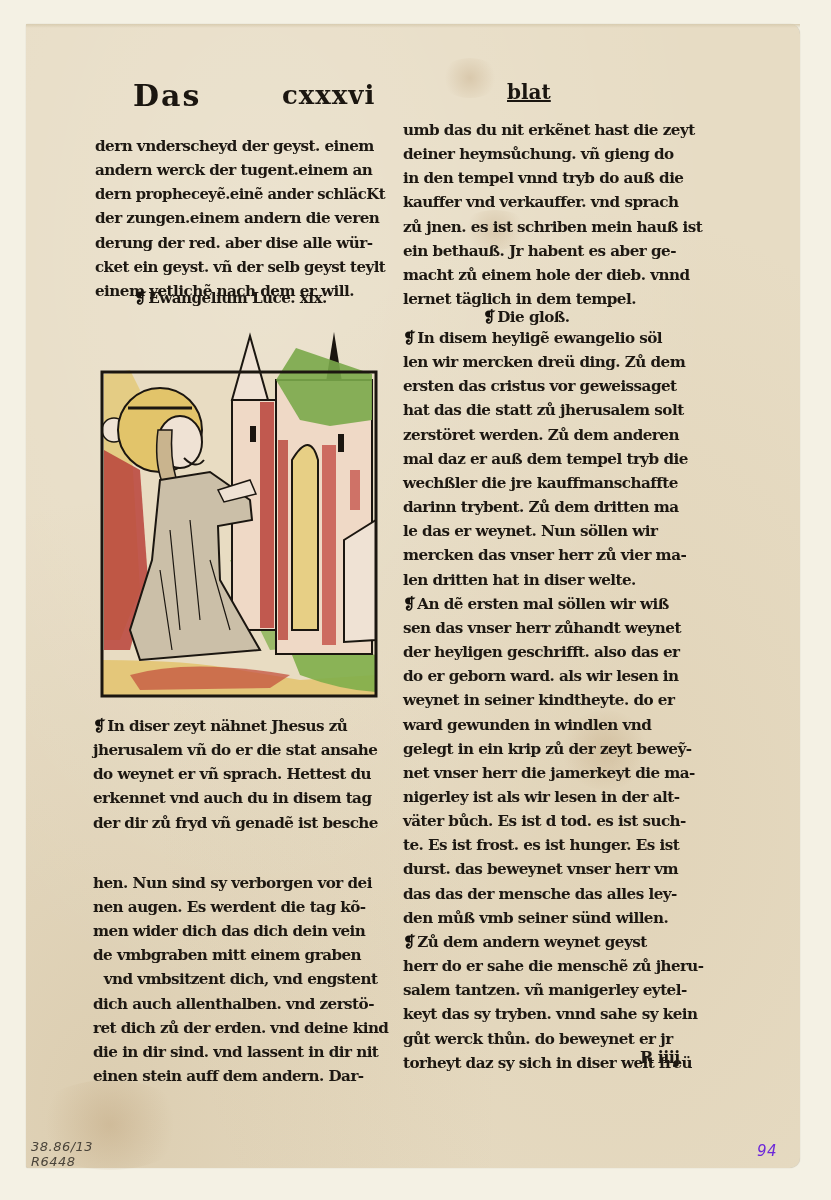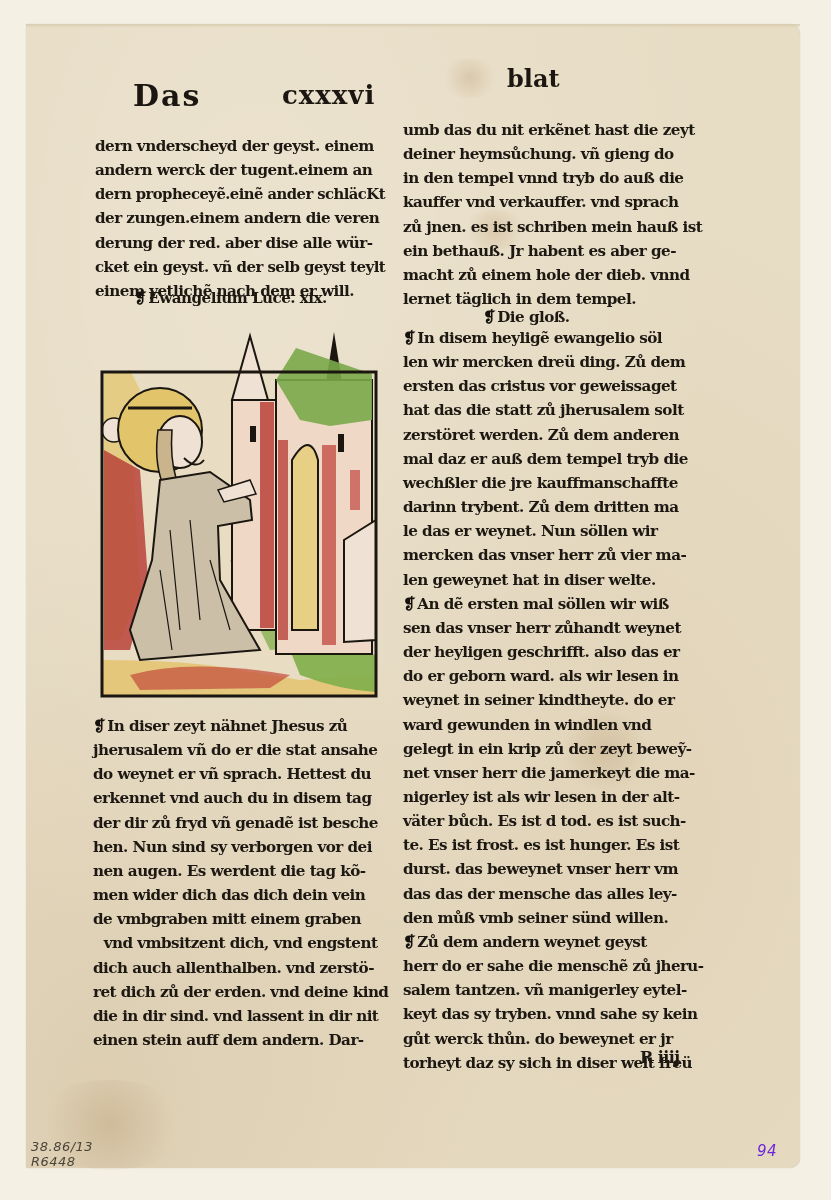--- a/index.html
+++ b/index.html
@@ -51,21 +51,21 @@
 
 <div class="leaf"></div>
 
 <div class="stain" style="left:440px;top:58px;width:60px;height:40px;"></div>
 <div class="stain" style="left:460px;top:210px;width:70px;height:40px;"></div>
 <div class="stain" style="left:560px;top:710px;width:90px;height:80px;"></div>
 <div class="stain" style="left:30px;top:1080px;width:160px;height:90px;"></div>
 
 <div class="headline" style="left:133px;top:78px;font-size:30px;letter-spacing:2px;">Das</div>
 <div class="headline" style="left:282px;top:80px;font-size:26px;letter-spacing:1px;">cxxxvi</div>
-<div class="headline" style="left:507px;top:64px;font-size:24px;">blat</div>
+<div class="headline" style="left:507px;top:80px;font-size:20px;text-decoration:underline;">blat</div>
 
 <div class="col" style="left:95px;top:114px;width:290px;margin-top:20px;">
   <div class="line" style="transform: scaleX(1);">dern vnderscheyd der geyst. einem</div>
   <div class="line" style="transform: scaleX(1);">andern werck der tugent.einem an</div>
   <div class="line" style="transform: scaleX(0.973154);">dern propheceyẽ.einẽ ander schläcKt</div>
   <div class="line" style="transform: scaleX(1);">der zungen.einem andern die veren</div>
   <div class="line" style="transform: scaleX(1);">derung der red. aber dise alle wür-</div>
   <div class="line" style="transform: scaleX(0.986395);">cket ein geyst. vñ der selb geyst teylt</div>
   <div class="line" style="transform: scaleX(1);">einem yetlichẽ nach dem er will.</div>
 </div>
@@ -116,21 +116,21 @@
 
   <rect x="2" y="42" width="274" height="324" fill="none" stroke="#1b1610" stroke-width="3"></rect>
 </svg>
 
 <div class="col" style="left:93px;top:714px;width:295px;">
   <div class="line" style="transform: scaleX(1);"><span class="pilcrow">❡</span><span>In diser zeyt nähnet Jhesus zů</span></div>
   <div class="line" style="transform: scaleX(1);">jherusalem vñ do er die stat ansahe</div>
   <div class="line" style="transform: scaleX(1);">do weynet er vñ sprach. Hettest du</div>
   <div class="line" style="transform: scaleX(1);">erkennet vnd auch du in disem tag</div>
   <div class="line" style="transform: scaleX(1);">der dir zů fryd vñ genadẽ ist besche</div>
-  <div class="line" style="transform: scaleX(1);">hen. Nun sind sy verborgen vor dei</div>
+  <div class="line" style="transform: scaleX(1); margin-top: 36px;">hen. Nun sind sy verborgen vor dei</div>
   <div class="line" style="transform: scaleX(1);">nen augen. Es werdent die tag kõ-</div>
   <div class="line" style="transform: scaleX(1);">men wider dich das dich dein vein</div>
   <div class="line" style="transform: scaleX(1);">de vmbgraben mitt einem graben</div>
   <div class="line" style="transform: scaleX(1); text-align: center;">vnd vmbsitzent dich, vnd engstent</div>
   <div class="line" style="transform: scaleX(1);">dich auch allenthalben. vnd zerstö-</div>
   <div class="line" style="transform: scaleX(1);">ret dich zů der erden. vnd deine kind</div>
   <div class="line" style="transform: scaleX(1);">die in dir sind. vnd lassent in dir nit</div>
   <div class="line" style="transform: scaleX(1);">einen stein auff dem andern. Dar-</div>
 </div>
 
@@ -153,21 +153,21 @@
   <div class="line" style="transform: scaleX(1);"><span class="pilcrow">❡</span><span>In disem heyligẽ ewangelio söl</span></div>
   <div class="line" style="transform: scaleX(1);">len wir mercken dreü ding. Zů dem</div>
   <div class="line" style="transform: scaleX(1);">ersten das cristus vor geweissaget</div>
   <div class="line" style="transform: scaleX(1);">hat das die statt zů jherusalem solt</div>
   <div class="line" style="transform: scaleX(1);">zerstöret werden. Zů dem anderen</div>
   <div class="line" style="transform: scaleX(1);">mal daz er auß dem tempel tryb die</div>
   <div class="line" style="transform: scaleX(1);">wechßler die jre kauffmanschaffte</div>
   <div class="line" style="transform: scaleX(1);">darinn trybent. Zů dem dritten ma</div>
   <div class="line" style="transform: scaleX(1);">le das er weynet. Nun söllen wir</div>
   <div class="line" style="transform: scaleX(1);">mercken das vnser herr zů vier ma-</div>
-  <div class="line" style="transform: scaleX(1);">len geweynet hat in diser welte.</div>
+  <div class="line" style="transform: scaleX(1);">len dritten hat in diser welte.</div>
   <div class="line" style="transform: scaleX(1);"><span class="pilcrow">❡</span><span>An dẽ ersten mal söllen wir wiß</span></div>
   <div class="line" style="transform: scaleX(1);">sen das vnser herr zůhandt weynet</div>
   <div class="line" style="transform: scaleX(1);">der heyligen geschrifft. also das er</div>
   <div class="line" style="transform: scaleX(1);">do er geborn ward. als wir lesen in</div>
   <div class="line" style="transform: scaleX(1);">weynet in seiner kindtheyte. do er</div>
   <div class="line" style="transform: scaleX(1);">ward gewunden in windlen vnd</div>
   <div class="line" style="transform: scaleX(1);">gelegt in ein krip zů der zeyt beweỹ-</div>
   <div class="line" style="transform: scaleX(1);">net vnser herr die jamerkeyt die ma-</div>
   <div class="line" style="transform: scaleX(1);">nigerley ist als wir lesen in der alt-</div>
   <div class="line" style="transform: scaleX(1);">väter bůch. Es ist d tod. es ist such-</div>

